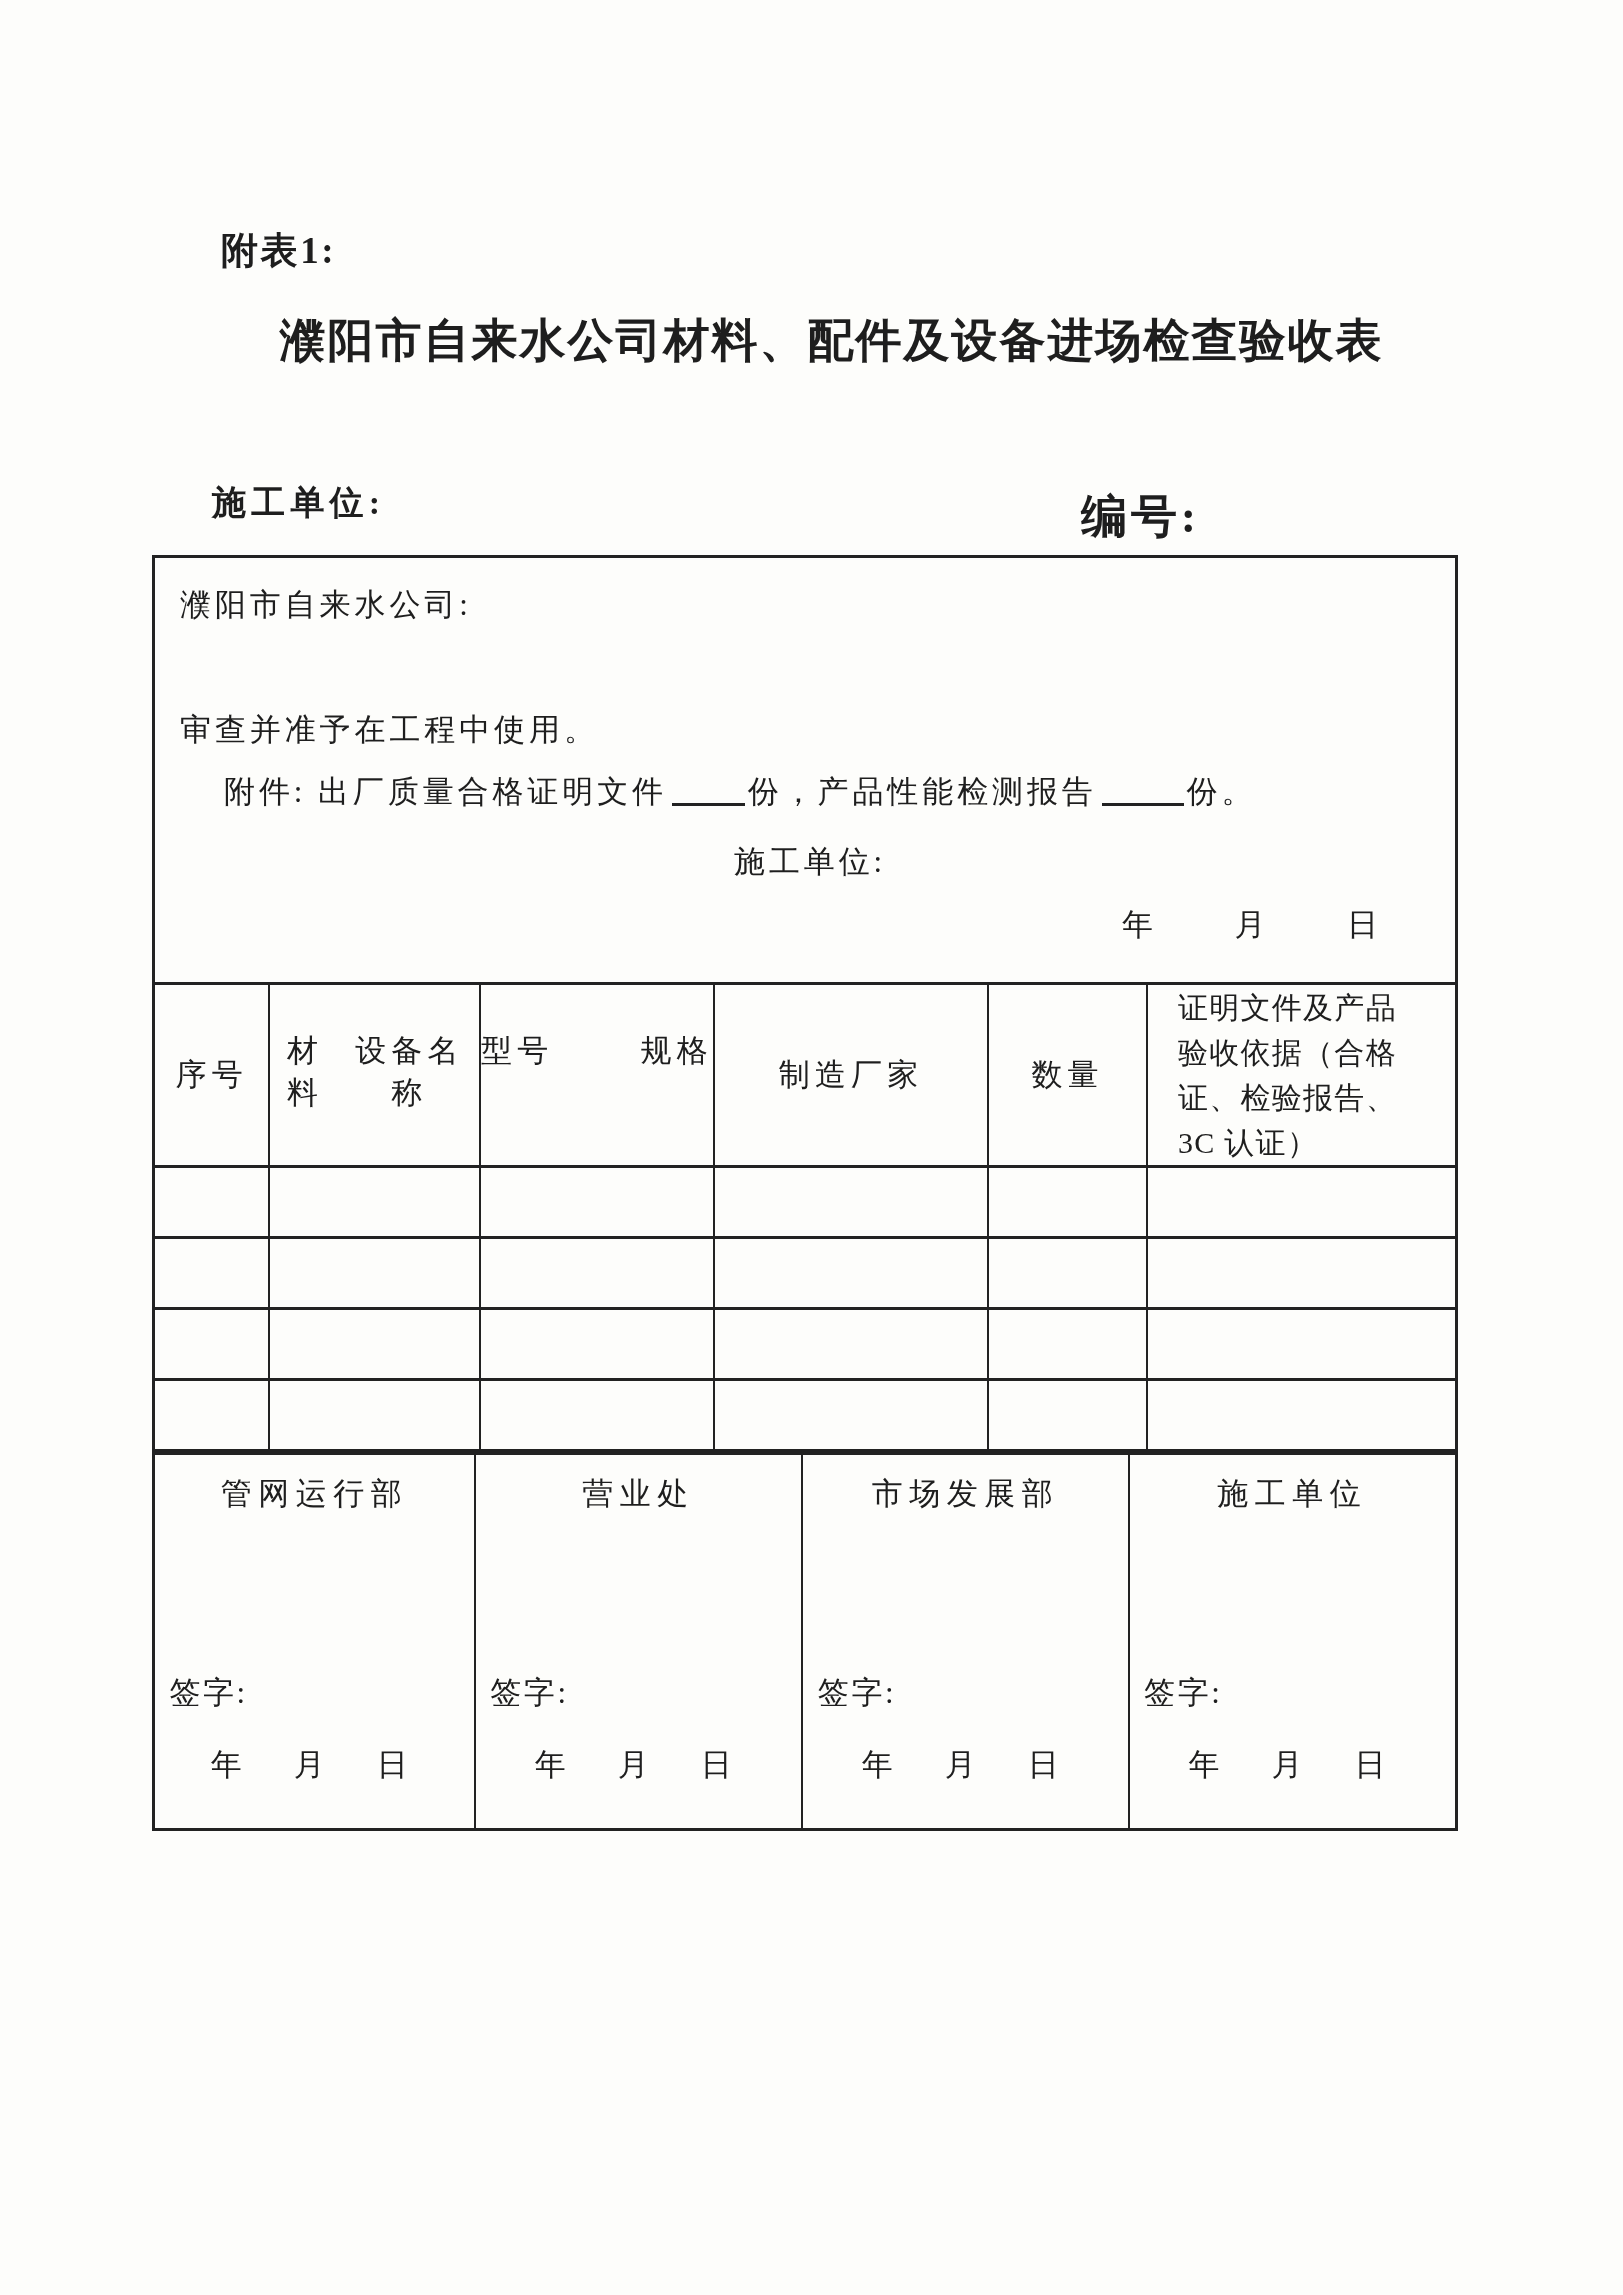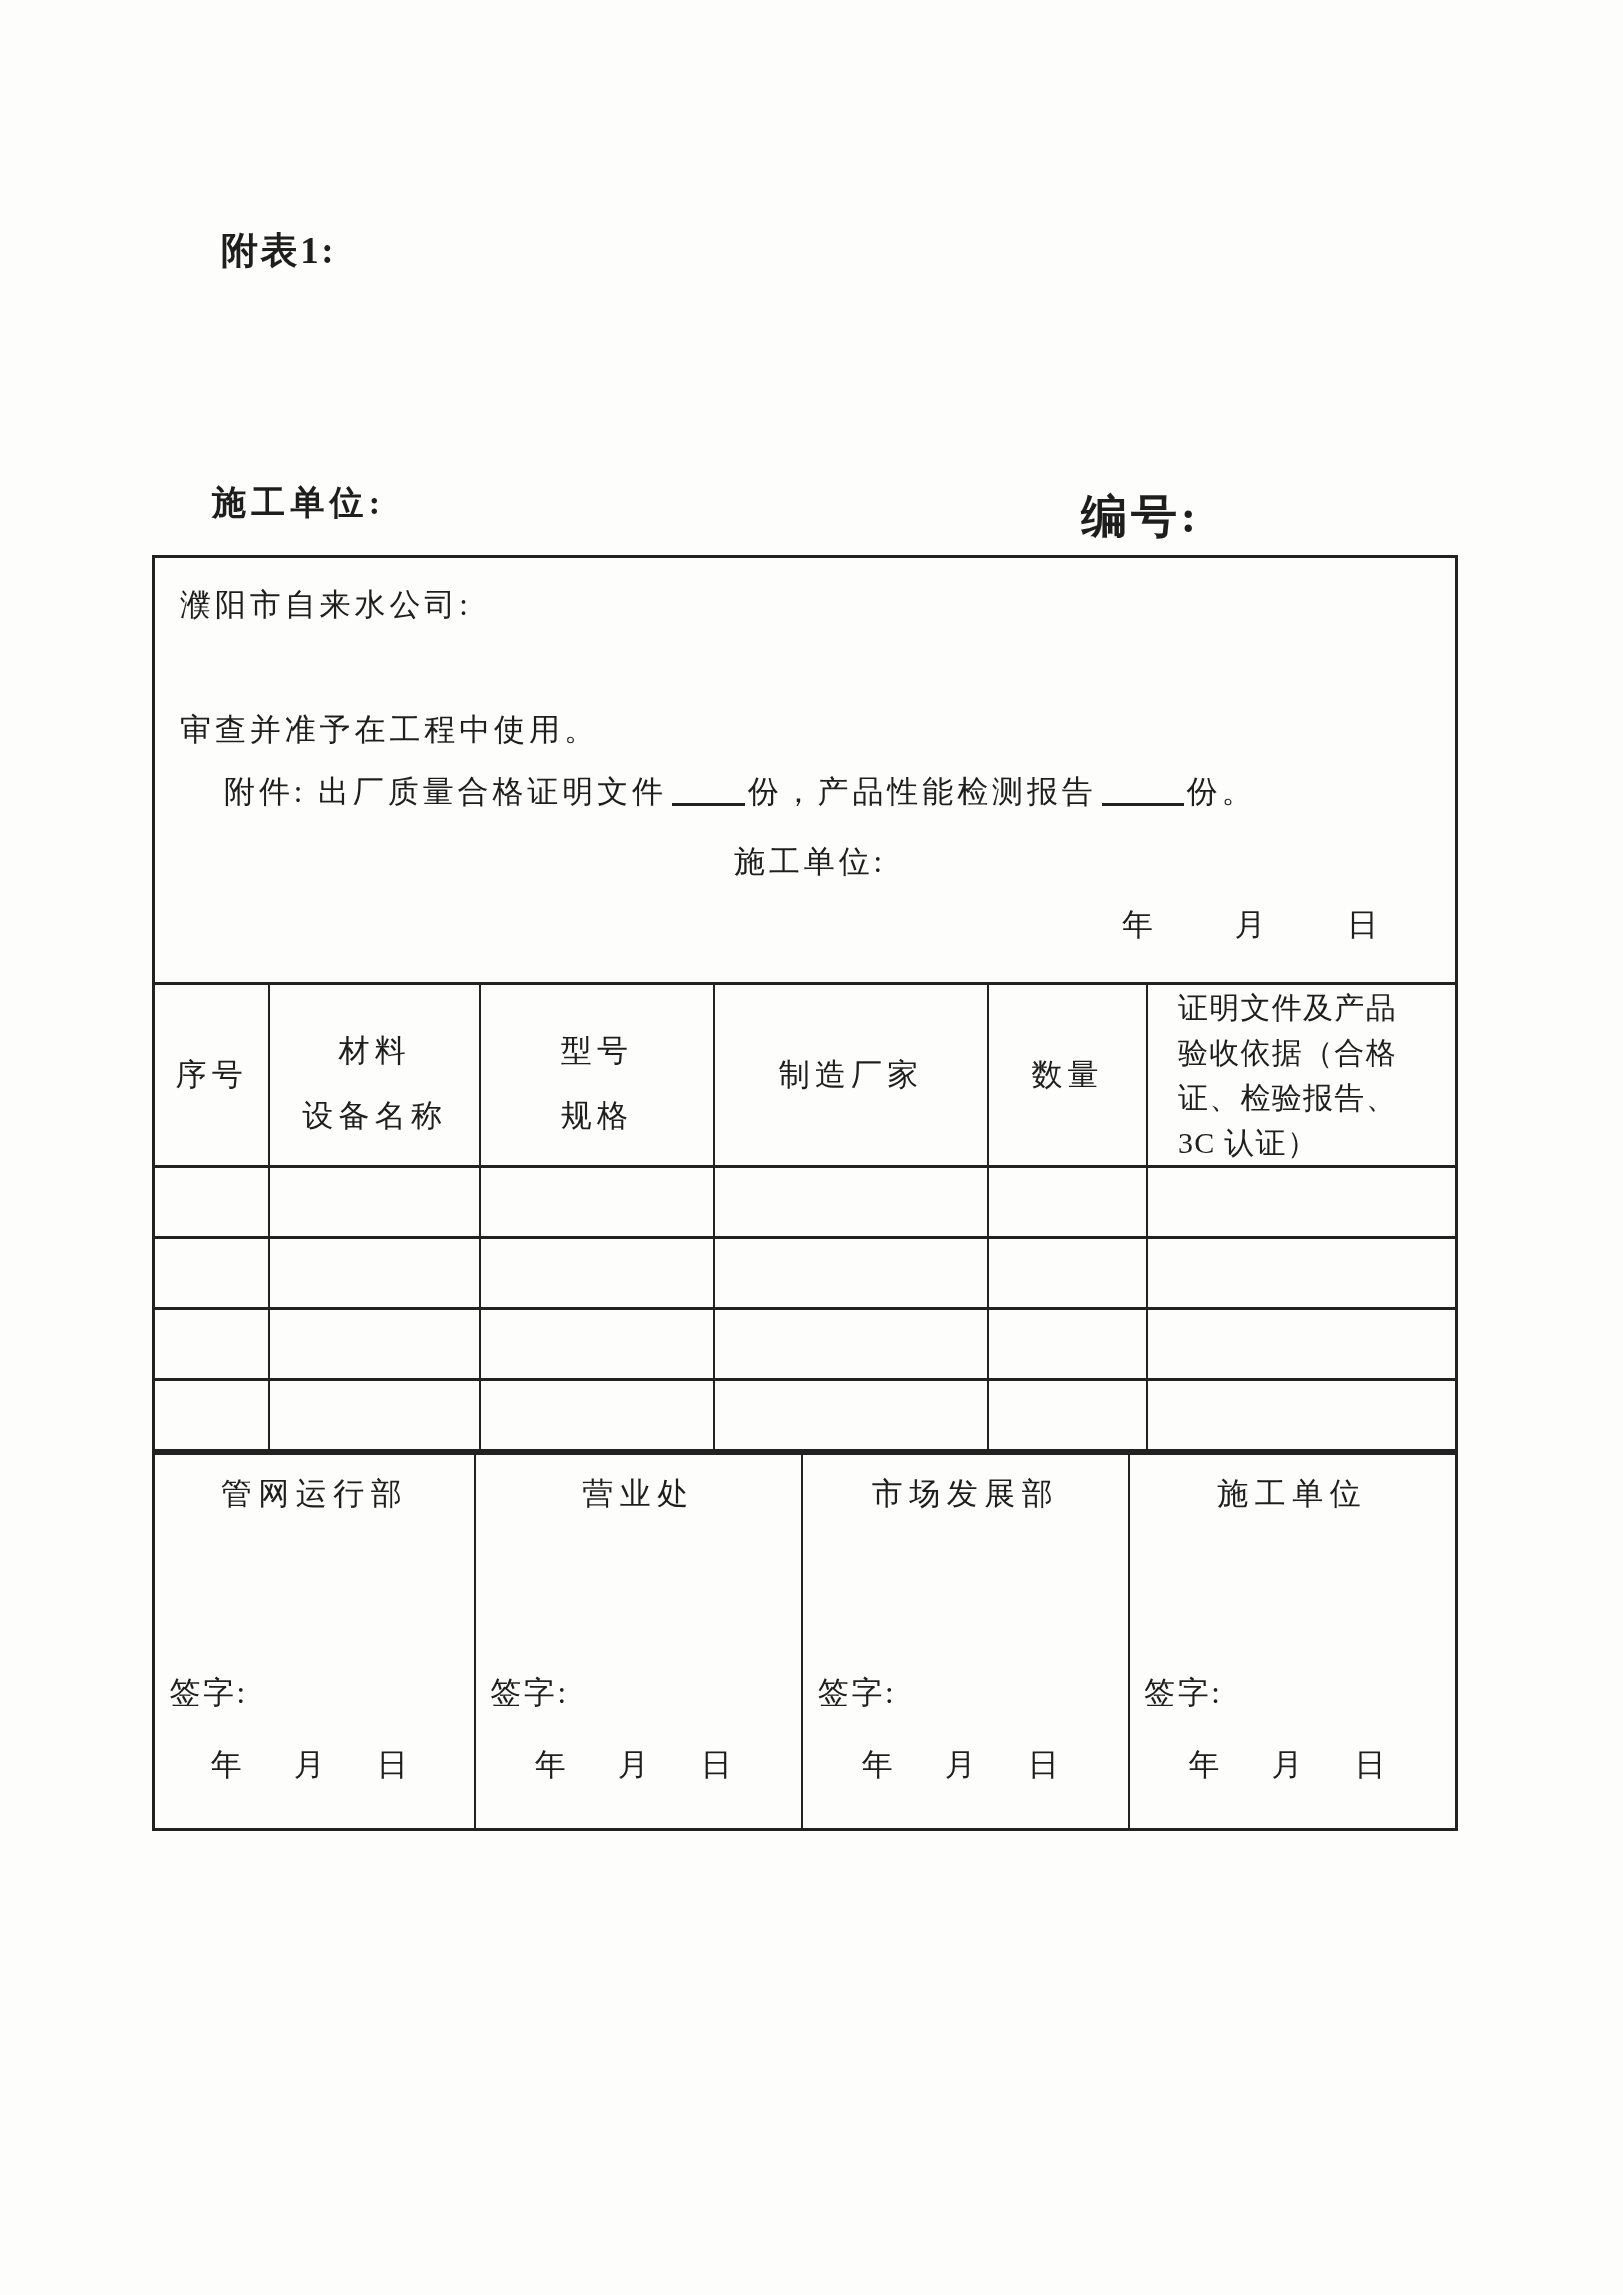--- a/index.html
+++ b/index.html
@@ -59,21 +59,21 @@
     border-top-width:3.3px; border-bottom-width:3.3px;
   }
   .materials tr > *:first-child { border-left:none; }
   .materials tr > *:last-child  { border-right:none; }
   .materials th {
     height:164px; font-weight:normal; font-size:31px;
     text-align:center; vertical-align:middle; letter-spacing:5.2px;
   }
   .materials td { height:71px; }
   .two-line {
-    display:flex; flex-direction:column; justify-content:space-between;
+    display:flex; flex-direction:row; justify-content:space-between;
     height:124px; padding:17px 0 0 0; margin:0 auto;
   }
   th.evidence {
     text-align:left; letter-spacing:1.3px;
     padding:0 30px; line-height:1.5; font-size:30px;
   }
   
   .opinion { position:relative; height:313px; font-size:31px; }
   .opinion-label { position:absolute; left:15.7px; top:18.3px; letter-spacing:5.2px; }
   .opinion-dept  { position:absolute; left:830px; top:241px; letter-spacing:5.9px; }
@@ -96,20 +96,21 @@
     text-align:center; letter-spacing:10.5px; white-space:nowrap;
   }
 </style>
 </head>
 <body>
 
 <div class="page">
 
   <div class="annotation">附表1:</div>
 
+  <div class="doc-title">濮阳市自来水公司材料、配件及设备进场检查验收表</div>
 
   <span class="project-label">施工单位:</span>
   <span class="number-label">编号:</span>
 
   <div class="outer-box">
 
     <div class="notice">
       <div class="salutation">濮阳市自来水公司:</div>
       <div class="body-line2">审查并准予在工程中使用。</div>
       <div class="attachment">

